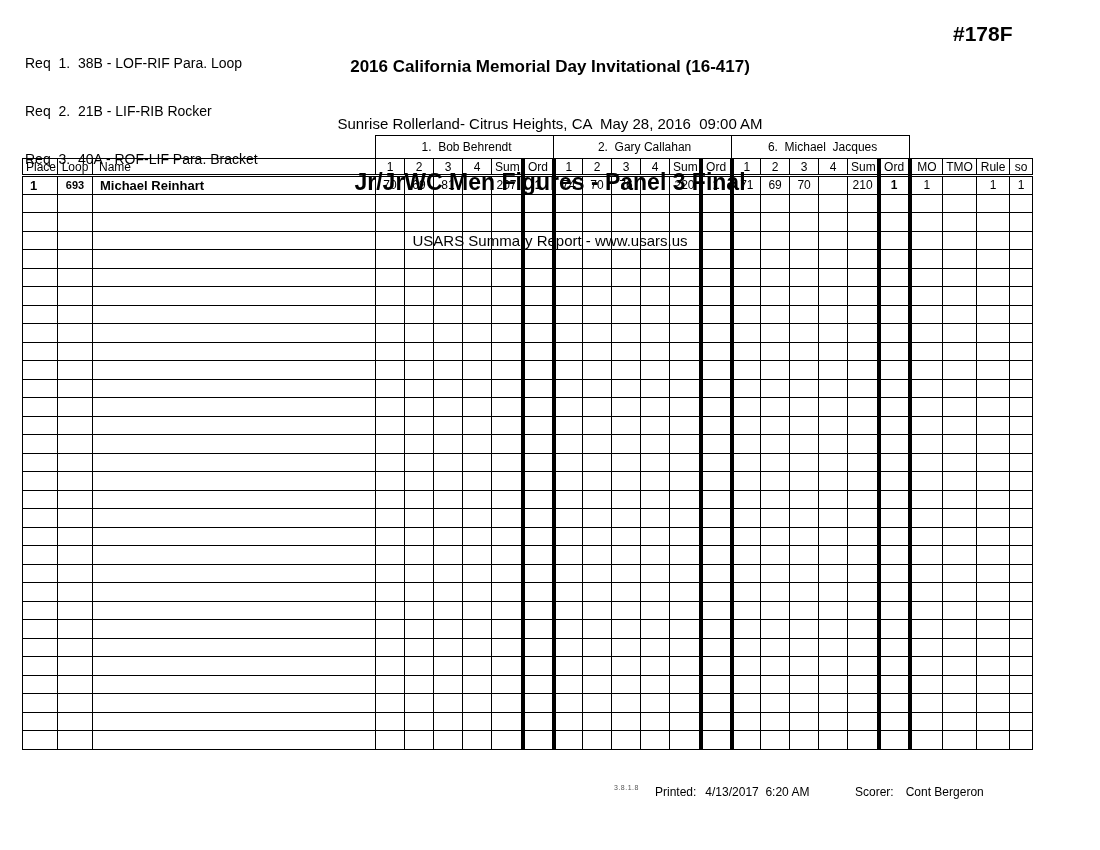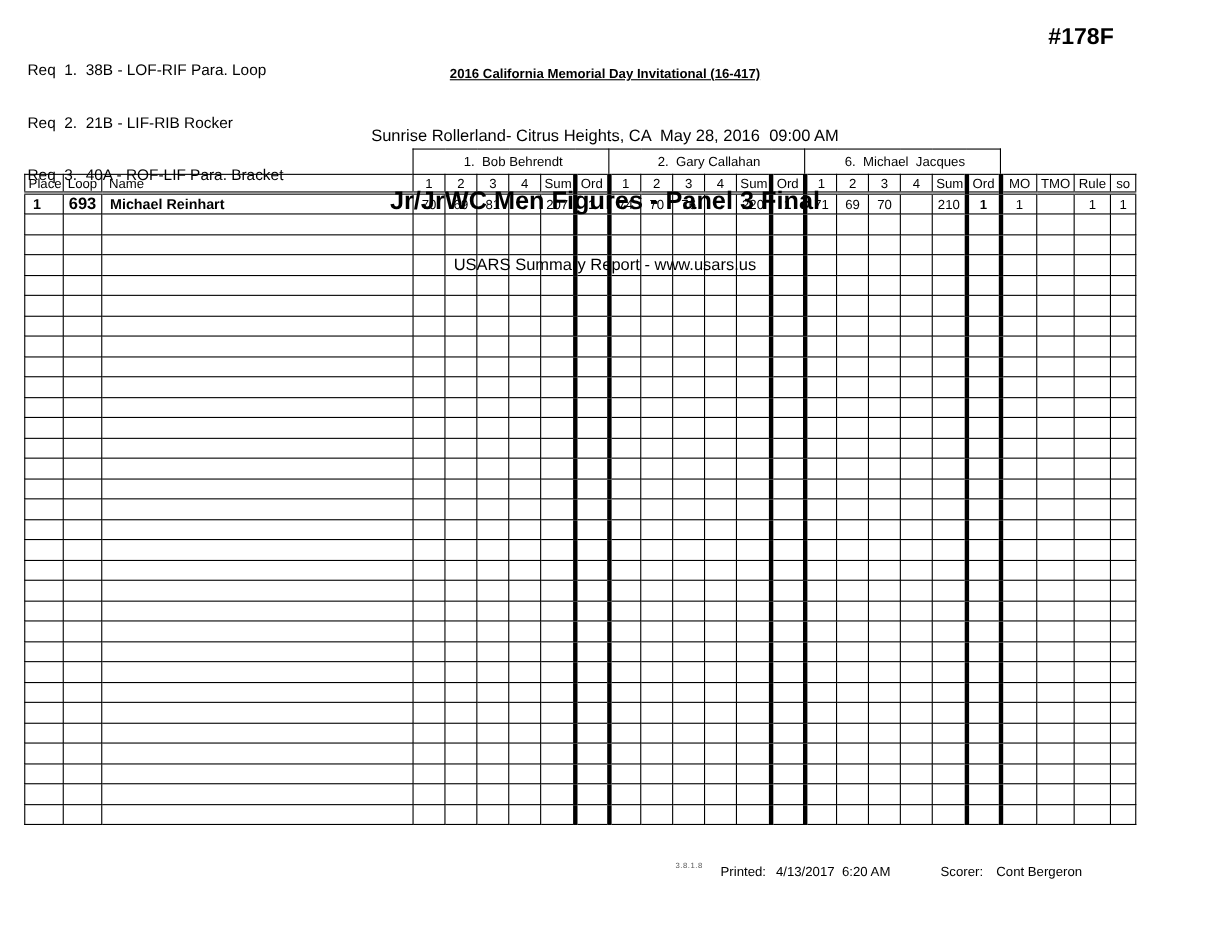--- a/index.html
+++ b/index.html
@@ -15,21 +15,21 @@
 
   
   .req-block {
     position: absolute; left: 25px; top: 23px;
     font-size: 14px; line-height: 16px; white-space: pre;
   }
   .title-block {
     position: absolute; left: 0; top: 20px; width: 1100px;
     text-align: center; white-space: pre;
   }
-  .title-main  { font-size: 12px; font-weight: bold; line-height: 22px; text-decoration: underline; }
+  .title-main  { font-size: 17px; font-weight: bold; line-height: 22px; }
   .title-venue { font-size: 15px; line-height: 20px; }
   .title-event { font-size: 23px; font-weight: bold; line-height: 24px; }
   .title-report{ font-size: 15px; line-height: 22px; }
   .event-number {
     position: absolute; left: 953px; top: 22px;
     font-size: 21px; font-weight: bold;
   }
 
   
   .table-wrap { position: absolute; left: 22px; top: 135px; }
@@ -47,21 +47,21 @@
     height: 23px; text-align: center; padding-left: 7px; font-size: 12px;
   }
   tr.colhead th {
     height: 17px; text-align: center;
     border-bottom: 3px double #000;
   }
   tr.colhead th.name-h { text-align: left; padding-left: 6px; }
   .ordcol { border-left: 4px solid #000; border-right: 4px solid #000; }
   tbody td { height: 18.5px; text-align: center; }
   tbody td.place-cell { text-align: left; padding-left: 7px; font-weight: bold; font-size: 13px; }
-  tbody td.cont-cell  { font-weight: bold; font-size: 15px; }
+  tbody td.cont-cell  { font-weight: bold; font-size: 11px; }
   tbody td.name-cell  { text-align: left; padding-left: 7px; font-weight: bold; font-size: 13px; }
   tbody td.sum-cell   { text-align: right; padding-right: 4px; }
   tbody td.ord-cell   { font-weight: bold; }
 
   
   .footer { position: absolute; left: 0; top: 784px; width: 990px; height: 18px; font-size: 12px; }
   .footer .version {
     position: absolute; left: 614px; top: 0px;
     font-size: 7px; color: #555; letter-spacing: 0.5px;
   }

